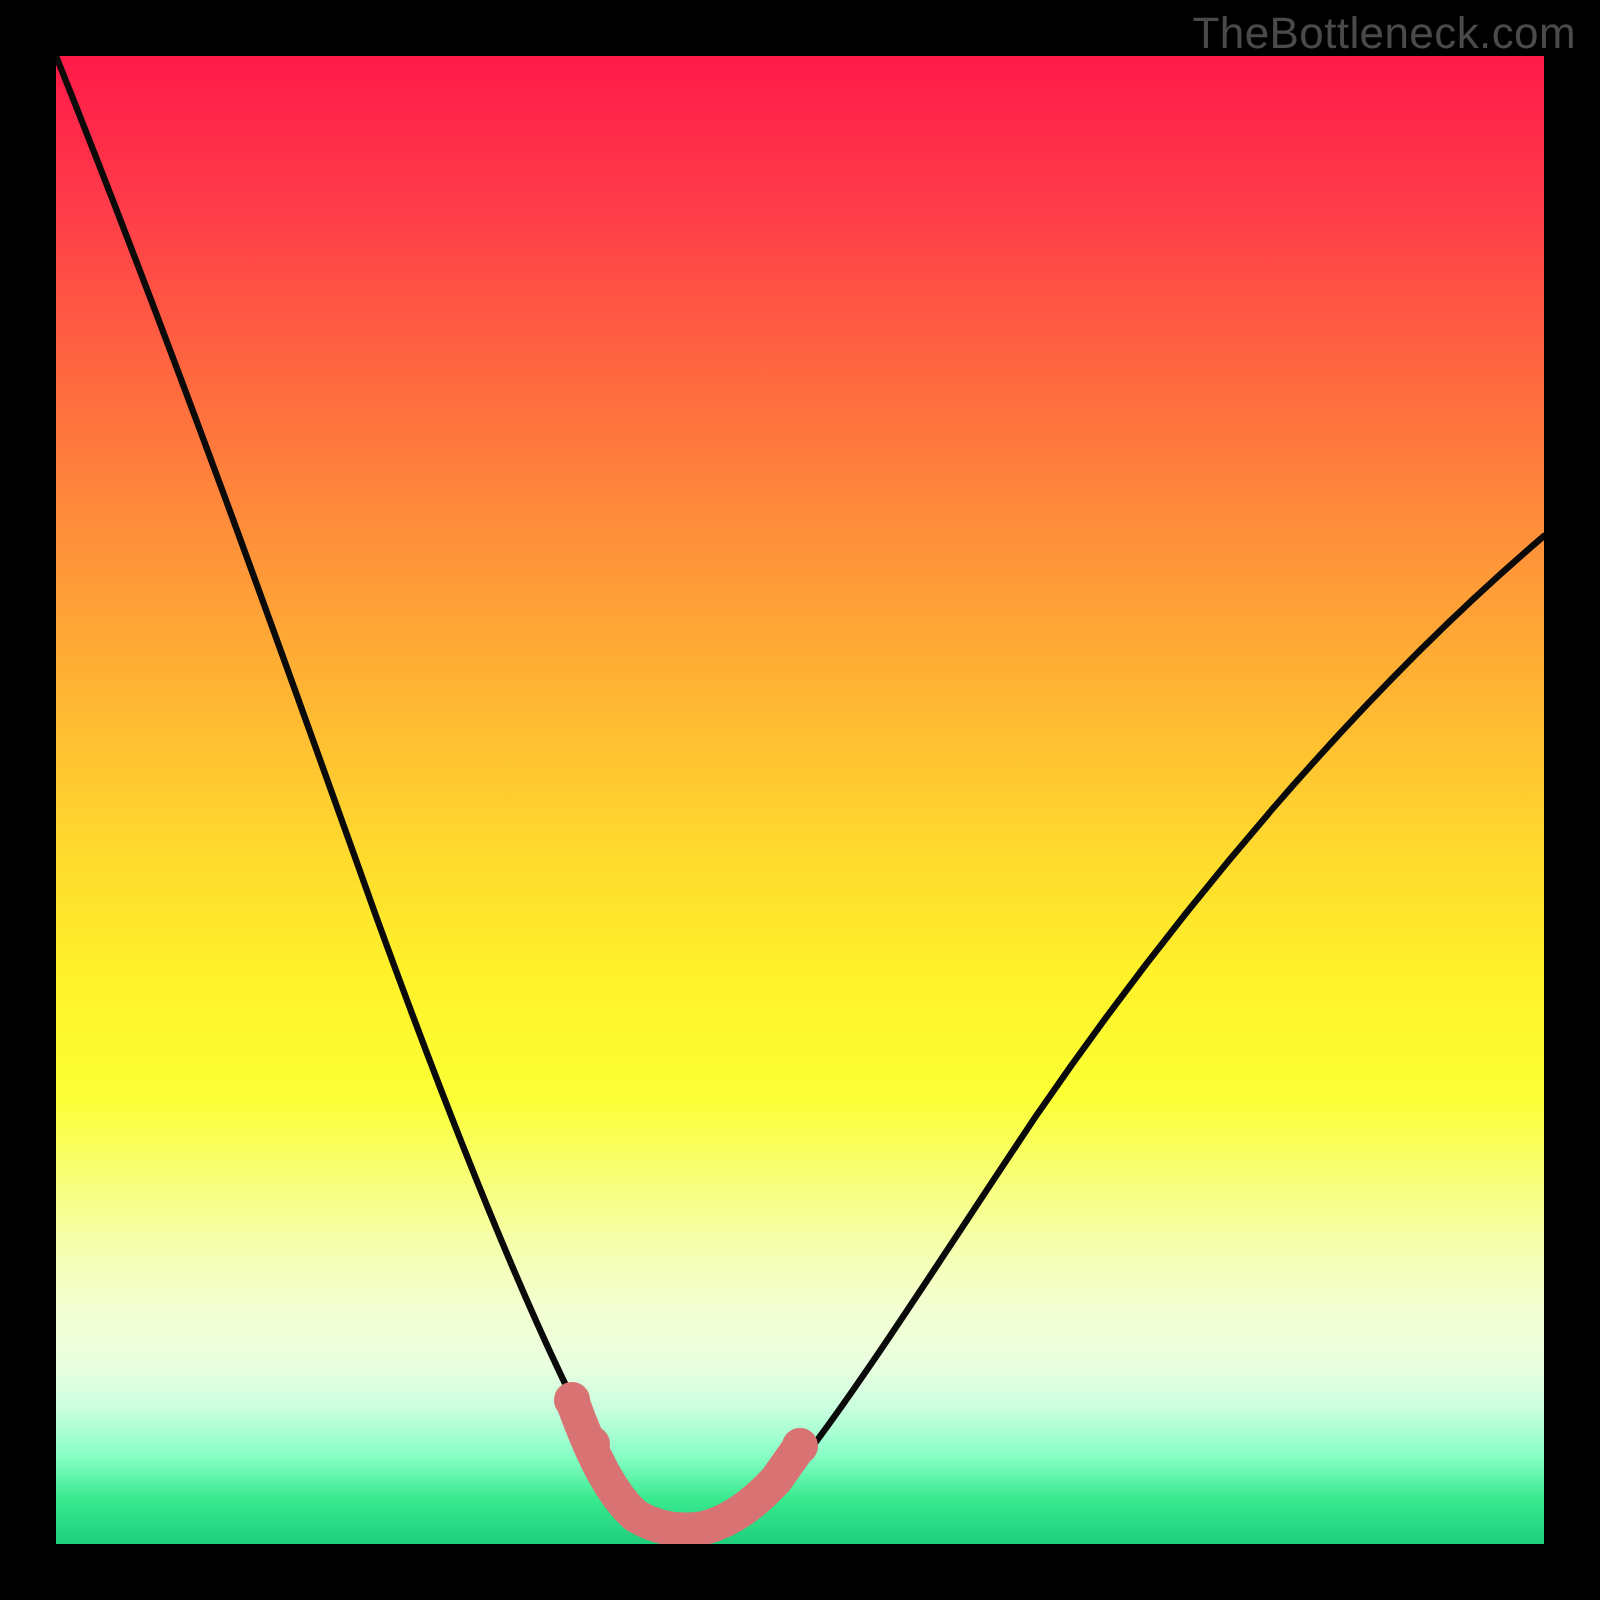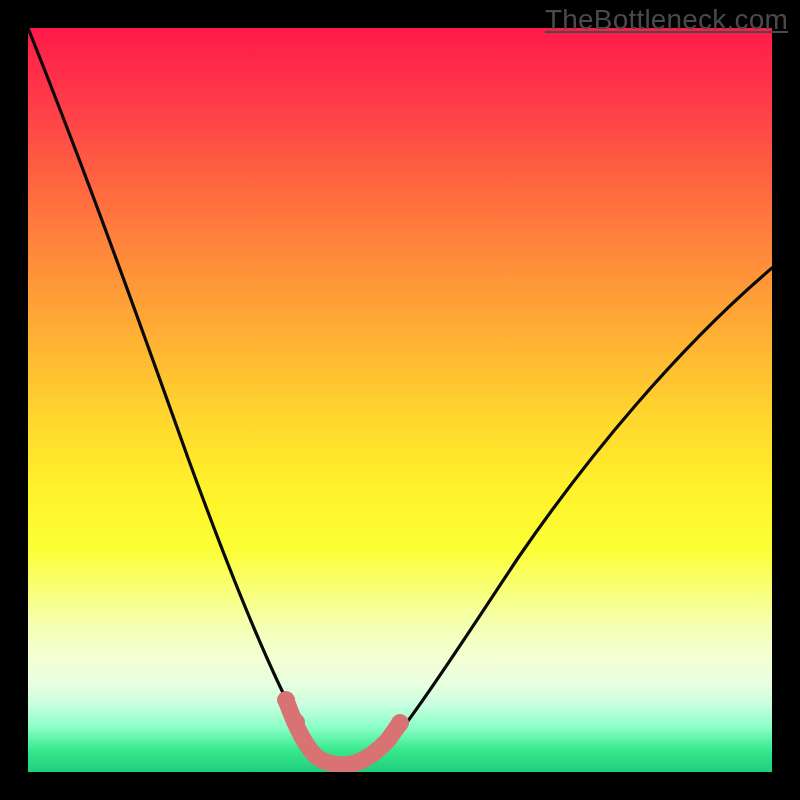--- a/index.html
+++ b/index.html
@@ -47,25 +47,24 @@
       #8affc7 94%,
       #38e98f 97%,
       #1fce7d 100%
     );
   }
   .watermark {
     position: absolute;
     top: 4px;
     right: 12px;
     color: #4a4a4a;
-    font-size: 28px;
+    font-size: 22px;
     font-weight: 500;
     letter-spacing: 0.2px;
     user-select: none;
-    text-decoration: underline;
   }
   svg.curve {
     position: absolute;
     inset: 0;
   }
 </style>
 </head>
 <body>
 
 <div class="frame">

